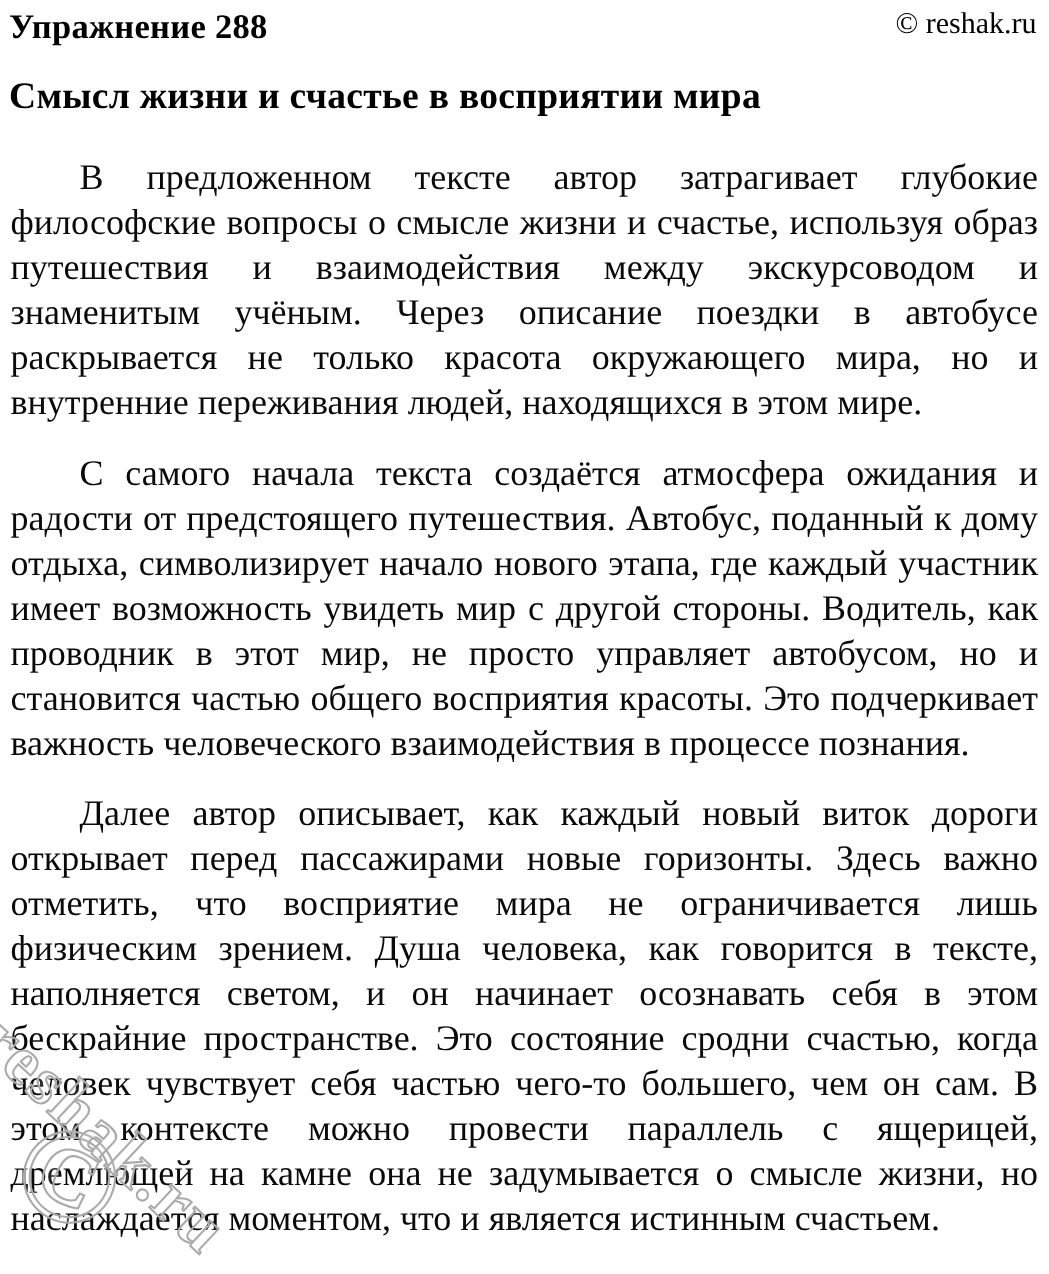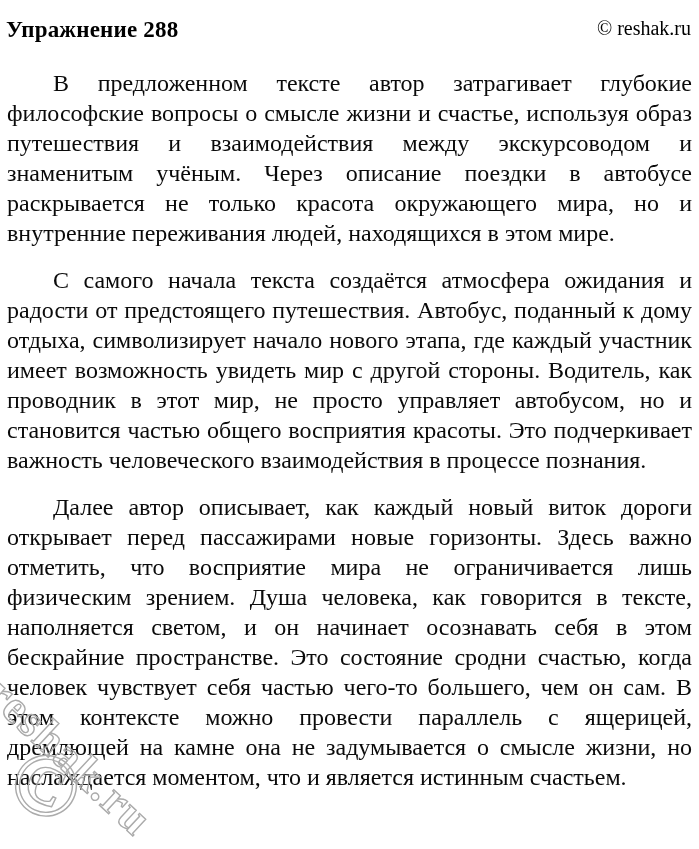--- a/index.html
+++ b/index.html
@@ -10,21 +10,21 @@
     height: 849px;
     background: #ffffff;
     color: #000000;
     font-family: "Liberation Serif", "DejaVu Serif", serif;
     overflow: hidden;
   }
   .header {
     display: flex;
     justify-content: space-between;
     align-items: flex-start;
-    padding: 17px 8px 0 6px;
+    padding: 5px 8px 0 6px;
   }
   .exercise-title {
     font-weight: bold;
     font-size: 23px;
     letter-spacing: 0.2px;
   }
   .copyright {
     font-size: 20px;
   }
   .essay-title {
@@ -85,20 +85,21 @@
 </head>
 <body>
 
 <div class="page">
 
   <div class="header">
     <div class="exercise-title">Упражнение 288</div>
     <div class="copyright">© reshak.ru</div>
   </div>
 
+  <h1 class="essay-title">Смысл жизни и счастье в восприятии мира</h1>
 
   <div class="content">
     <p>В предложенном тексте автор затрагивает глубокие философские вопросы о смысле жизни и счастье, используя образ путешествия и взаимодействия между экскурсоводом и знаменитым учёным. Через описание поездки в автобусе раскрывается не только красота окружающего мира, но и внутренние переживания людей, находящихся в этом мире.</p>
     <p>С самого начала текста создаётся атмосфера ожидания и радости от предстоящего путешествия. Автобус, поданный к дому отдыха, символизирует начало нового этапа, где каждый участник имеет возможность увидеть мир с другой стороны. Водитель, как проводник в этот мир, не просто управляет автобусом, но и становится частью общего восприятия красоты. Это подчеркивает важность человеческого взаимодействия в процессе познания.</p>
     <p>Далее автор описывает, как каждый новый виток дороги открывает перед пассажирами новые горизонты. Здесь важно отметить, что восприятие мира не ограничивается лишь физическим зрением. Душа человека, как говорится в тексте, наполняется светом, и он начинает осознавать себя в этом бескрайние пространстве. Это состояние сродни счастью, когда человек чувствует себя частью чего-то большего, чем он сам. В этом контексте можно провести параллель с ящерицей, дремлющей на камне она не задумывается о смысле жизни, но наслаждается моментом, что и является истинным счастьем.</p>
   </div>
 
   <div class="watermark">
     <span class="wm-copy">©</span>
     <span class="wm-text">reshak.ru</span>

